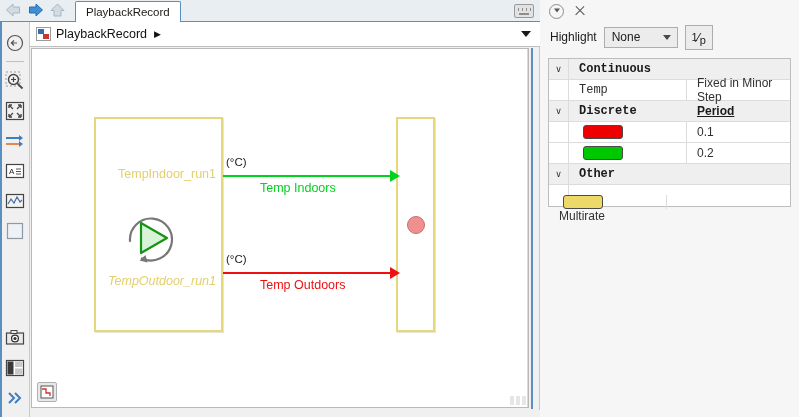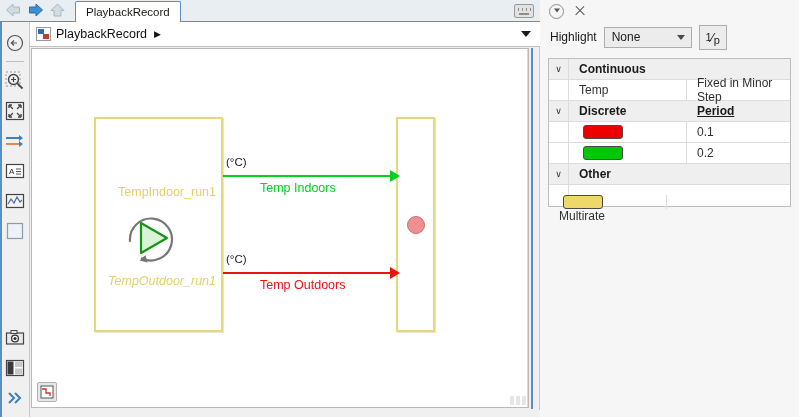--- a/index.html
+++ b/index.html
@@ -102,21 +102,21 @@
     border: 2px solid #e6d77d;
     box-shadow: 1px 1px 0 rgba(120,110,50,0.18);
   }
   #block-playback { left: 62px; top: 68px; width: 129px; height: 215px; }
   #block-sink     { left: 364px; top: 68px; width: 39px; height: 215px; }
 
   .port-label {
     position: absolute; color: #e3cf6b; font-size: 12.5px; white-space: nowrap;
     right: 5px;
   }
-  #pl-indoor  { top: 66px; }
+  #pl-indoor  { top: 48px; }
   #pl-outdoor { top: 155px; }
 
   #playicon { position: absolute; left: 26px; top: 92px; width: 58px; height: 54px; }
 
   #sink-dot {
     position: absolute; left: 50%; top: 50%; transform: translate(-50%,-50%);
     width: 18px; height: 18px; border-radius: 50%;
     background: #f08f8f; border: 1px solid #c96f6f;
   }
 
@@ -190,21 +190,21 @@
     content: ""; position: absolute; left: 1px; top: 6px; width: 12px; height: 1.4px; background: #555;
   }
   #legend-close-icon::before { transform: rotate(45deg); }
   #legend-close-icon::after  { transform: rotate(-45deg); }
 
   #legend-toolbar {
     height: 30px; display: flex; align-items: center; padding-left: 10px; gap: 7px;
   }
   #highlight-label { font-size: 12px; color: #1a1a1a; }
   #highlight-select {
-    width: 88px; height: 21px; background: #ececec; border: 1px solid #adadad;
+    width: 74px; height: 21px; background: #ececec; border: 1px solid #adadad;
     display: flex; align-items: center; padding: 0 4px 0 7px; font-size: 12px; color: #1a1a1a;
   }
   #highlight-value { flex: 1; }
   #highlight-caret {
     width: 0; height: 0; border-left: 4px solid transparent; border-right: 4px solid transparent;
     border-top: 5px solid #4a4a4a; margin-right: 2px;
   }
   #invp-button {
     width: 28px; height: 25px; background: #ececec; border: 1px solid #adadad;
     display: flex; align-items: center; justify-content: center;
@@ -222,21 +222,21 @@
   .lt-row:last-child { border-bottom: none; flex-direction: column; }
   .lt-group { background: #efefef; }
   .lt-twisty {
     width: 20px; display: flex; align-items: center; justify-content: center;
     font-size: 9px; color: #333; border-right: 1px solid #dcdcdc; background: #ffffff;
   }
   .lt-group .lt-twisty { background: #efefef; }
   .lt-twisty.blank { color: transparent; }
   .lt-c1 {
     width: 118px; display: flex; align-items: center; padding-left: 10px;
-    border-right: 1px solid #dcdcdc; font-size: 12px; color: #303030;
+    border-right: 1px solid #dcdcdc; font-size: 12px; color: #303030; font-family: Liberation Mono, monospace;
   }
   .lt-group .lt-c1 { font-weight: bold; color: #1a1a1a; border-right-color: transparent; }
   .lt-c2 { flex: 1; display: flex; align-items: center; padding-left: 10px; font-size: 12px; color: #303030; }
   .lt-group .lt-c2 { font-weight: bold; color: #1a1a1a; text-decoration: underline; }
   .swatch {
     width: 40px; height: 14px; border: 1px solid #4a4a4a; border-radius: 3px; margin-left: 4px;
   }
 </style>
 </head>
 <body>

